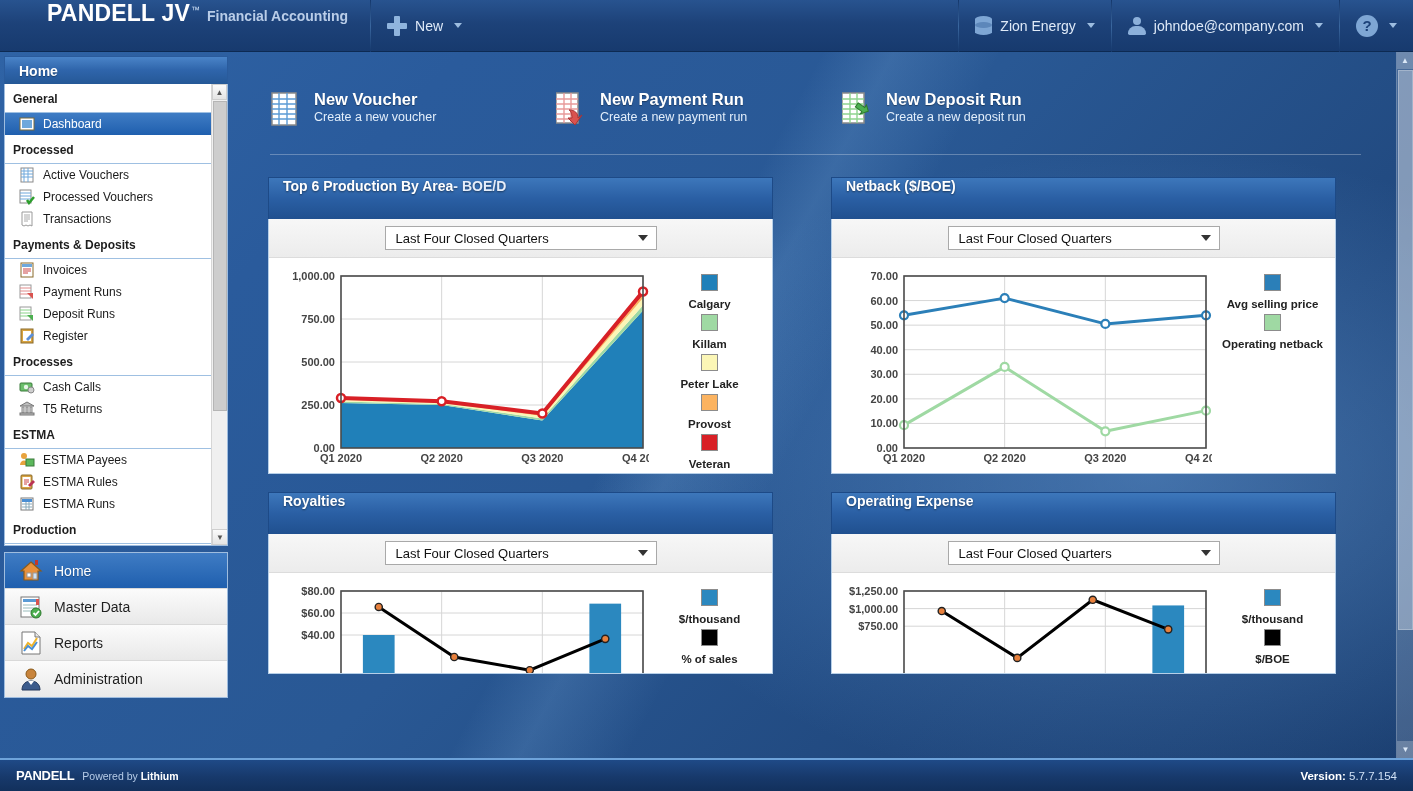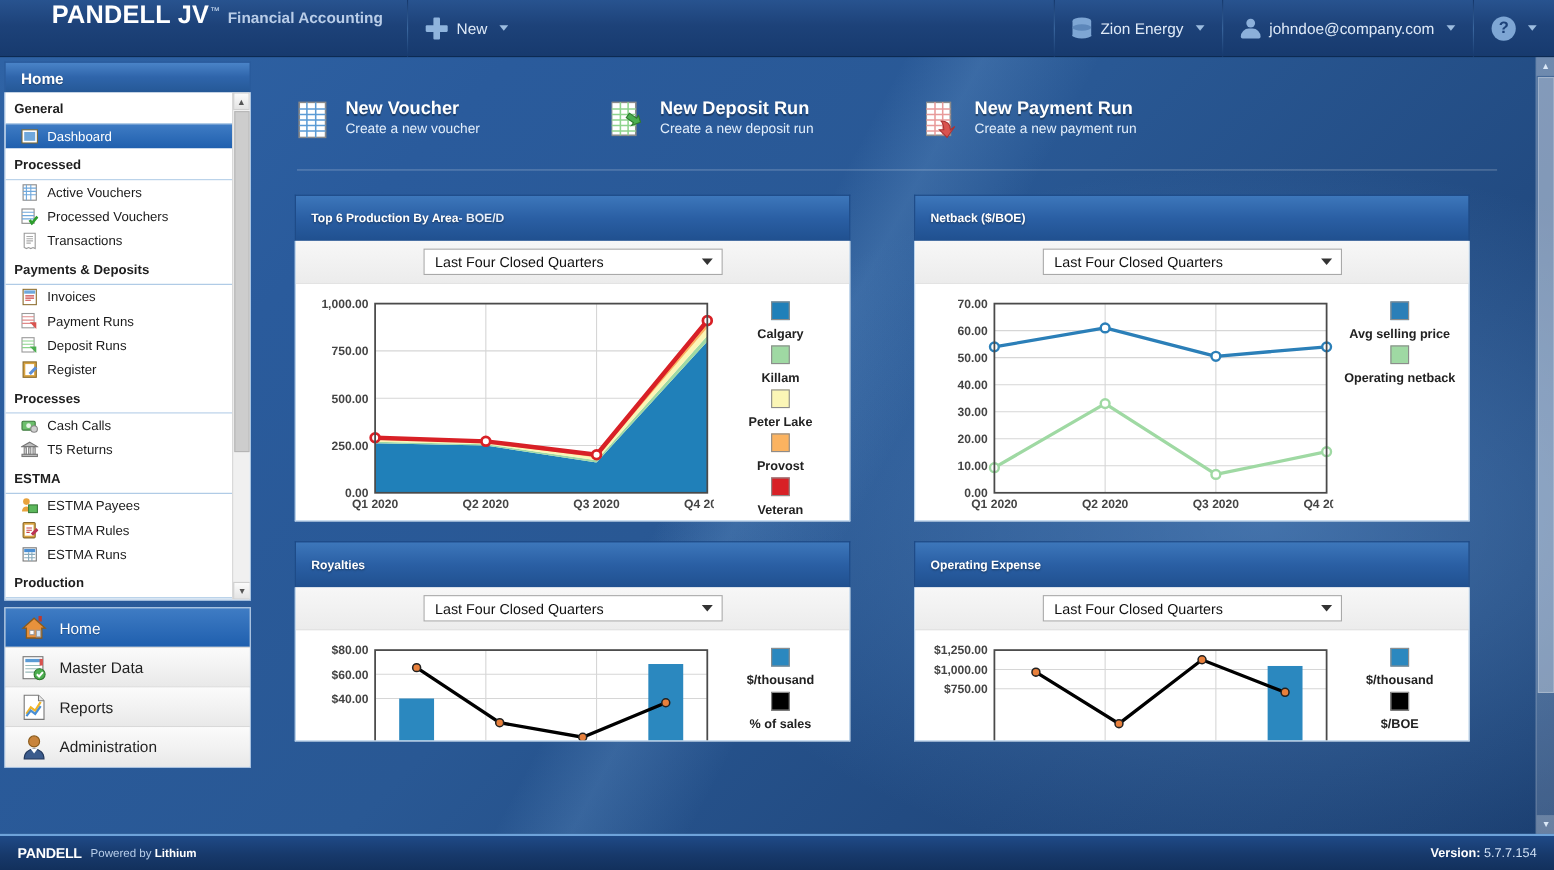--- a/index.html
+++ b/index.html
@@ -126,22 +126,22 @@
   .quick .qico { width: 32px; height: 34px; flex: 0 0 32px; position: relative; margin-top: 2px; }
   .quick .qtitle { font-size: 16.5px; font-weight: bold; color: #ffffff; line-height: 19px;
                    text-shadow: 0 1px 1px rgba(0,0,0,0.35); }
   .quick .qsub { font-size: 12.5px; color: #e2eefb; line-height: 17px; }
   .divider { height: 1px; background: rgba(255,255,255,0.28); margin: 28px 30px 0 10px; }
 
   .panel-grid { display: flex; flex-wrap: wrap; gap: 18px 58px; padding: 22px 0 0 8px; }
   .panel { width: 505px; }
   .panel-head {
     height: 42px; background: linear-gradient(to bottom,#3d77bb 0%, #2a5fa4 50%, #20508f 100%);
-    border: 1px solid #1d4a87; border-bottom: none; color: #fff; font-weight: bold; font-size: 11px;
-    display: flex; align-items: center; padding-left: 14px; text-shadow: 0 1px 2px rgba(0,0,0,0.45);
+    border: 1px solid #1d4a87; border-bottom: none; color: #fff; font-weight: bold; font-size: 14px;
+    display: flex; align-items: flex-start; padding-left: 14px; text-shadow: 0 1px 2px rgba(0,0,0,0.45);
   }
   .panel-head .sub { font-weight: bold; color: #e6eefa; }
   .panel-body { background: #fff; border: 1px solid #b6cfe8; border-top: none; }
   .panel-toolbar {
     background: linear-gradient(to bottom,#f7f7f7,#ececec); border-bottom: 1px solid #dcdcdc;
     padding: 7px 0; display: flex; justify-content: center;
   }
   .pdrop {
     width: 272px; height: 24px; background: #fff; border: 1px solid #a9a9a9;
     display: flex; align-items: center; justify-content: space-between;
@@ -459,44 +459,44 @@
             </span>
             <span>
               <span class="qtitle" style="display:block">New Voucher</span>
               <span class="qsub" style="display:block">Create a new voucher</span>
             </span>
           </div>
           <div class="quick">
             <span class="qico">
               <svg width="28" height="34" viewBox="0 0 28 34">
                 <rect x="0" y="1" width="22" height="30" fill="#fff" stroke="#8a8a8a" stroke-width="1.5"></rect>
+                <g stroke="#e89a9a" stroke-width="1.4">
+                  <path d="M0 7h22M0 12h22M0 17h22M0 22h22M0 27h22M8 1v30M15 1v30"></path>
+                </g>
+                <path d="M13 18c6 0 9 3 9 8l4-3-7 10-7-7 4 0c0-5-2-8-3-8z" fill="#d9534f" stroke="#a33"></path>
+              </svg>
+            </span>
+            <span>
+              <span class="qtitle" style="display:block">New Payment Run</span>
+              <span class="qsub" style="display:block">Create a new payment run</span>
+            </span>
+          </div>
+          <div class="quick">
+            <span class="qico">
+              <svg width="28" height="34" viewBox="0 0 28 34">
+                <rect x="0" y="1" width="22" height="30" fill="#fff" stroke="#8a8a8a" stroke-width="1.5"></rect>
                 <g stroke="#8ed48e" stroke-width="1.4">
                   <path d="M0 7h22M0 12h22M0 17h22M0 22h22M0 27h22M8 1v30M15 1v30"></path>
                 </g>
                 <path d="M26 14l-5-4v3h-8v5h8v3z" fill="#4caf50" stroke="#2d7a2d" transform="rotate(35 18 17)"></path>
               </svg>
             </span>
             <span>
               <span class="qtitle" style="display:block">New Deposit Run</span>
               <span class="qsub" style="display:block">Create a new deposit run</span>
-            </span>
-          </div>
-          <div class="quick">
-            <span class="qico">
-              <svg width="28" height="34" viewBox="0 0 28 34">
-                <rect x="0" y="1" width="22" height="30" fill="#fff" stroke="#8a8a8a" stroke-width="1.5"></rect>
-                <g stroke="#e89a9a" stroke-width="1.4">
-                  <path d="M0 7h22M0 12h22M0 17h22M0 22h22M0 27h22M8 1v30M15 1v30"></path>
-                </g>
-                <path d="M13 18c6 0 9 3 9 8l4-3-7 10-7-7 4 0c0-5-2-8-3-8z" fill="#d9534f" stroke="#a33"></path>
-              </svg>
-            </span>
-            <span>
-              <span class="qtitle" style="display:block">New Payment Run</span>
-              <span class="qsub" style="display:block">Create a new payment run</span>
             </span>
           </div>
         </div>
       <div class="divider"></div>
       <div class="panel-grid" id="panel-grid">
           <div class="panel">
             <div class="panel-head">
               <span>Top 6 Production By Area</span>
               <span class="sub"> - BOE/D</span>
             </div>

